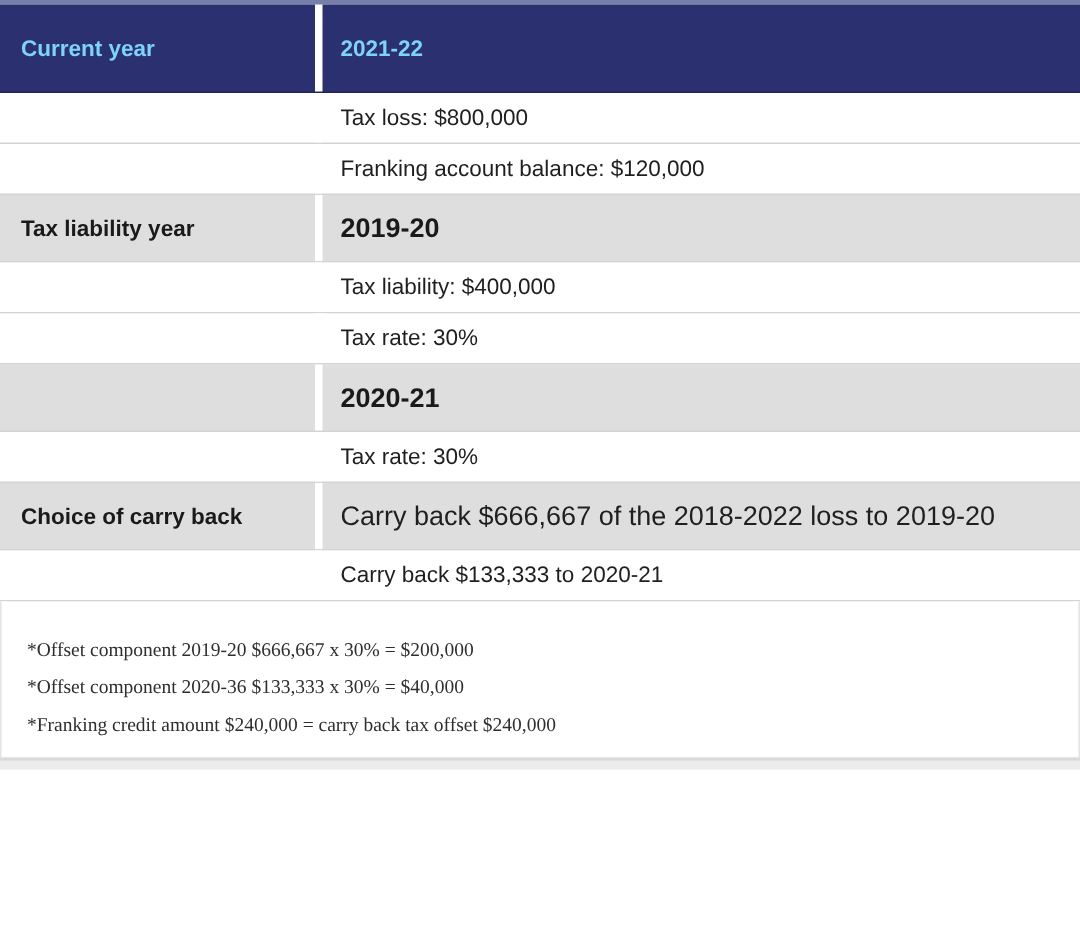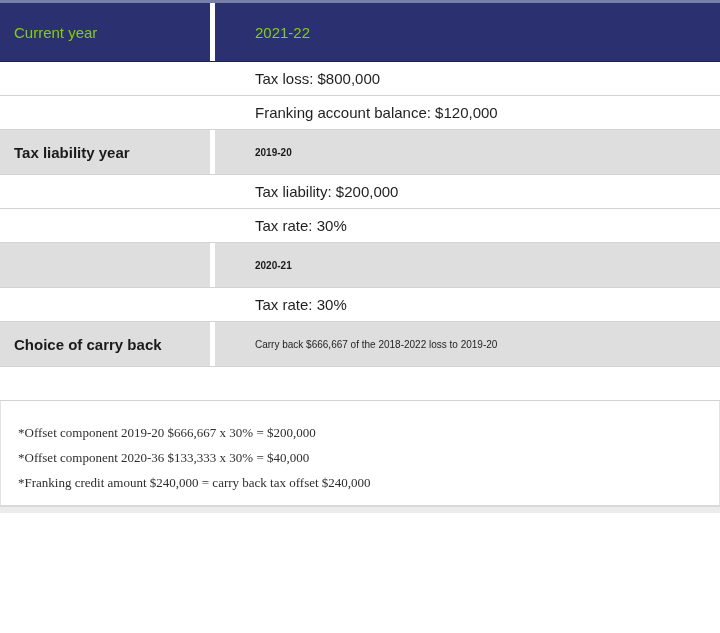--- a/index.html
+++ b/index.html
@@ -12,32 +12,32 @@
   }
   .page { width: 720px; height: 633px; background: #ffffff; }
 
   .top-accent { height: 3px; background: #767fa9; }
 
   .ctable { width: 100%; }
 
   .row { display: flex; align-items: center; border-bottom: 1px solid #d3d3d3; background: #ffffff; }
   .cell { height: 100%; display: flex; align-items: center; }
   .cell.left  { width: 215px; padding-left: 14px; border-right: 5px solid #ffffff; font-weight: bold; color: #1a1a1a; }
-  .cell.right { flex: 1; padding-left: 40px; }
+  .cell.right { flex: 1; padding-left: 12px; }
 
   .row.header { height: 59px; background: #2b3170; border-bottom: 1px solid #1f2556; }
   .row.header .cell.left,
-  .row.header .cell.right { color: #84cc16; font-weight: normal; font-size: 15px; }
+  .row.header .cell.right { color: #7dd3fc; font-weight: bold; font-size: 15px; }
 
   .row.data { height: 34px; }
   .row.data .cell.right { font-size: 15px; font-weight: normal; color: #1f1f1f; }
 
   .row.section { height: 45px; background: #dedede; }
   .row.section .cell.left  { background: #dedede; font-size: 15px; text-align: right; }
-  .row.section .cell.right { font-weight: bold; font-size: 10px; color: #1a1a1a; }
+  .row.section .cell.right { font-weight: bold; font-size: 18px; color: #1a1a1a; }
   .row.section .cell.right.plain { font-weight: normal; color: #1f1f1f; }
 
   .footnotes {
     height: 104px;
     padding: 19px 20px 0 17px;
     border-left: 1px solid #e3e3e3;
     border-right: 1px solid #e3e3e3;
     background: #ffffff;
     font-family: Liberation Serif, serif;
   }
@@ -73,21 +73,21 @@
       <div class="cell right">Franking account balance: $120,000</div>
     </div>
 
     <div class="row section">
       <div class="cell left">Tax liability year</div>
       <div class="cell right">2019-20</div>
     </div>
 
     <div class="row data">
       <div class="cell left"></div>
-      <div class="cell right">Tax liability: $200,000</div>
+      <div class="cell right">Tax liability: $400,000</div>
     </div>
 
     <div class="row data">
       <div class="cell left"></div>
       <div class="cell right">Tax rate: 30%</div>
     </div>
 
     <div class="row section">
       <div class="cell left"></div>
       <div class="cell right">2020-21</div>
@@ -99,20 +99,21 @@
       <div class="cell right">Tax rate: 30%</div>
     </div>
 
     <div class="row section">
       <div class="cell left">Choice of carry back</div>
       <div class="cell right plain">Carry back $666,667 of the 2018-2022 loss to 2019-20</div>
     </div>
 
     <div class="row data">
       <div class="cell left"></div>
+      <div class="cell right">Carry back $133,333 to 2020-21</div>
     </div>
 
   </div>
 
   <div class="footnotes">
     <p>*Offset component 2019-20 $666,667 x 30% = $200,000</p>
     <p>*Offset component 2020-36 $133,333 x 30% = $40,000</p>
     <p>*Franking credit amount $240,000 = carry back tax offset $240,000</p>
   </div>
 

